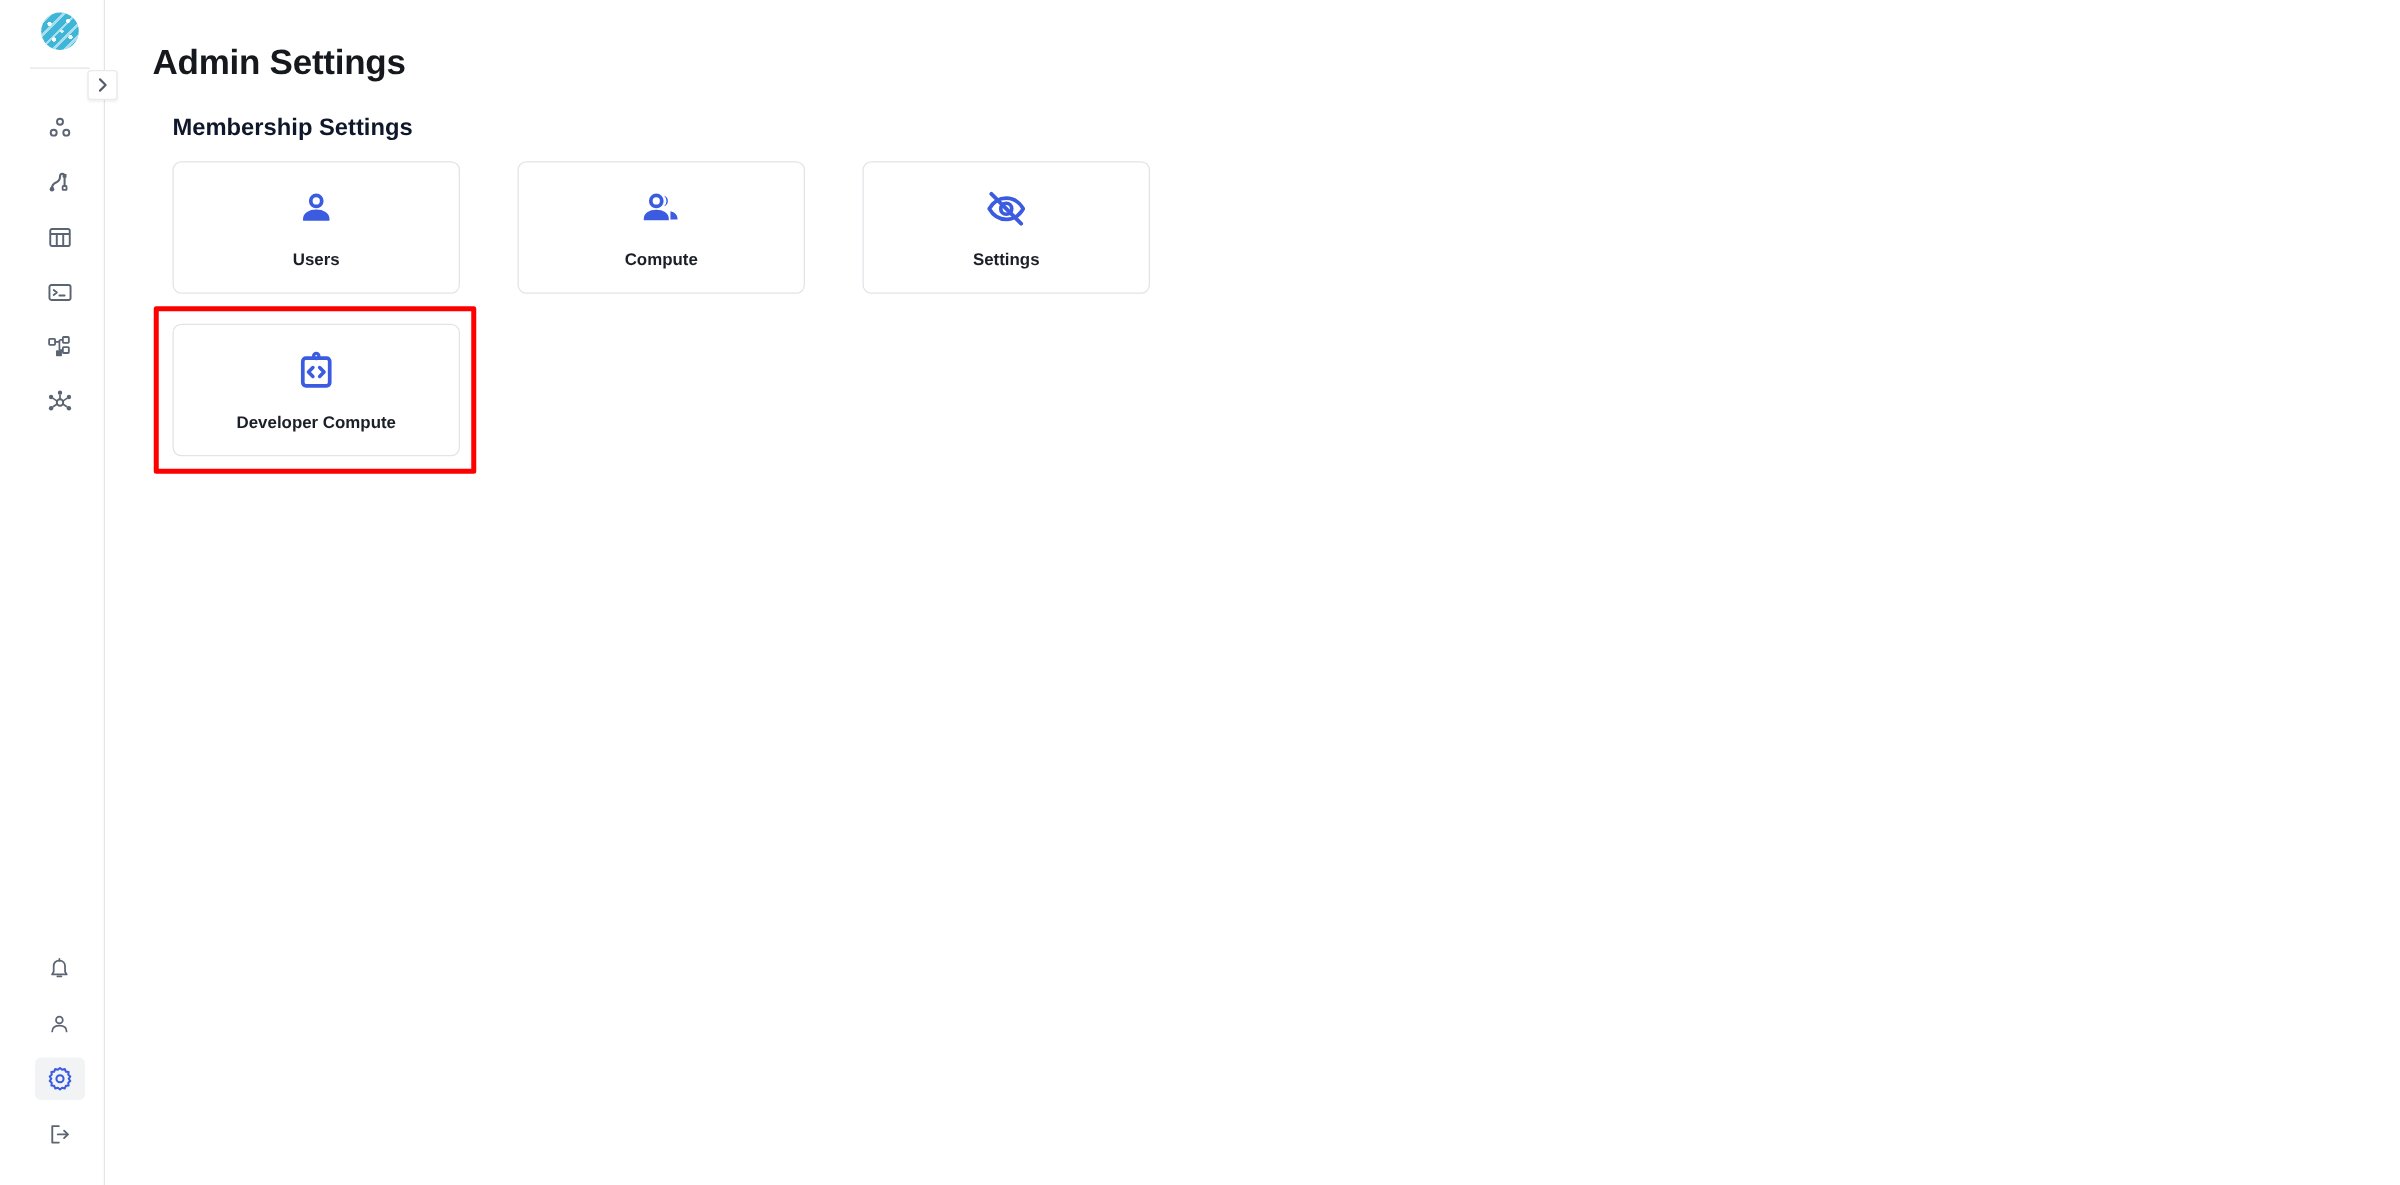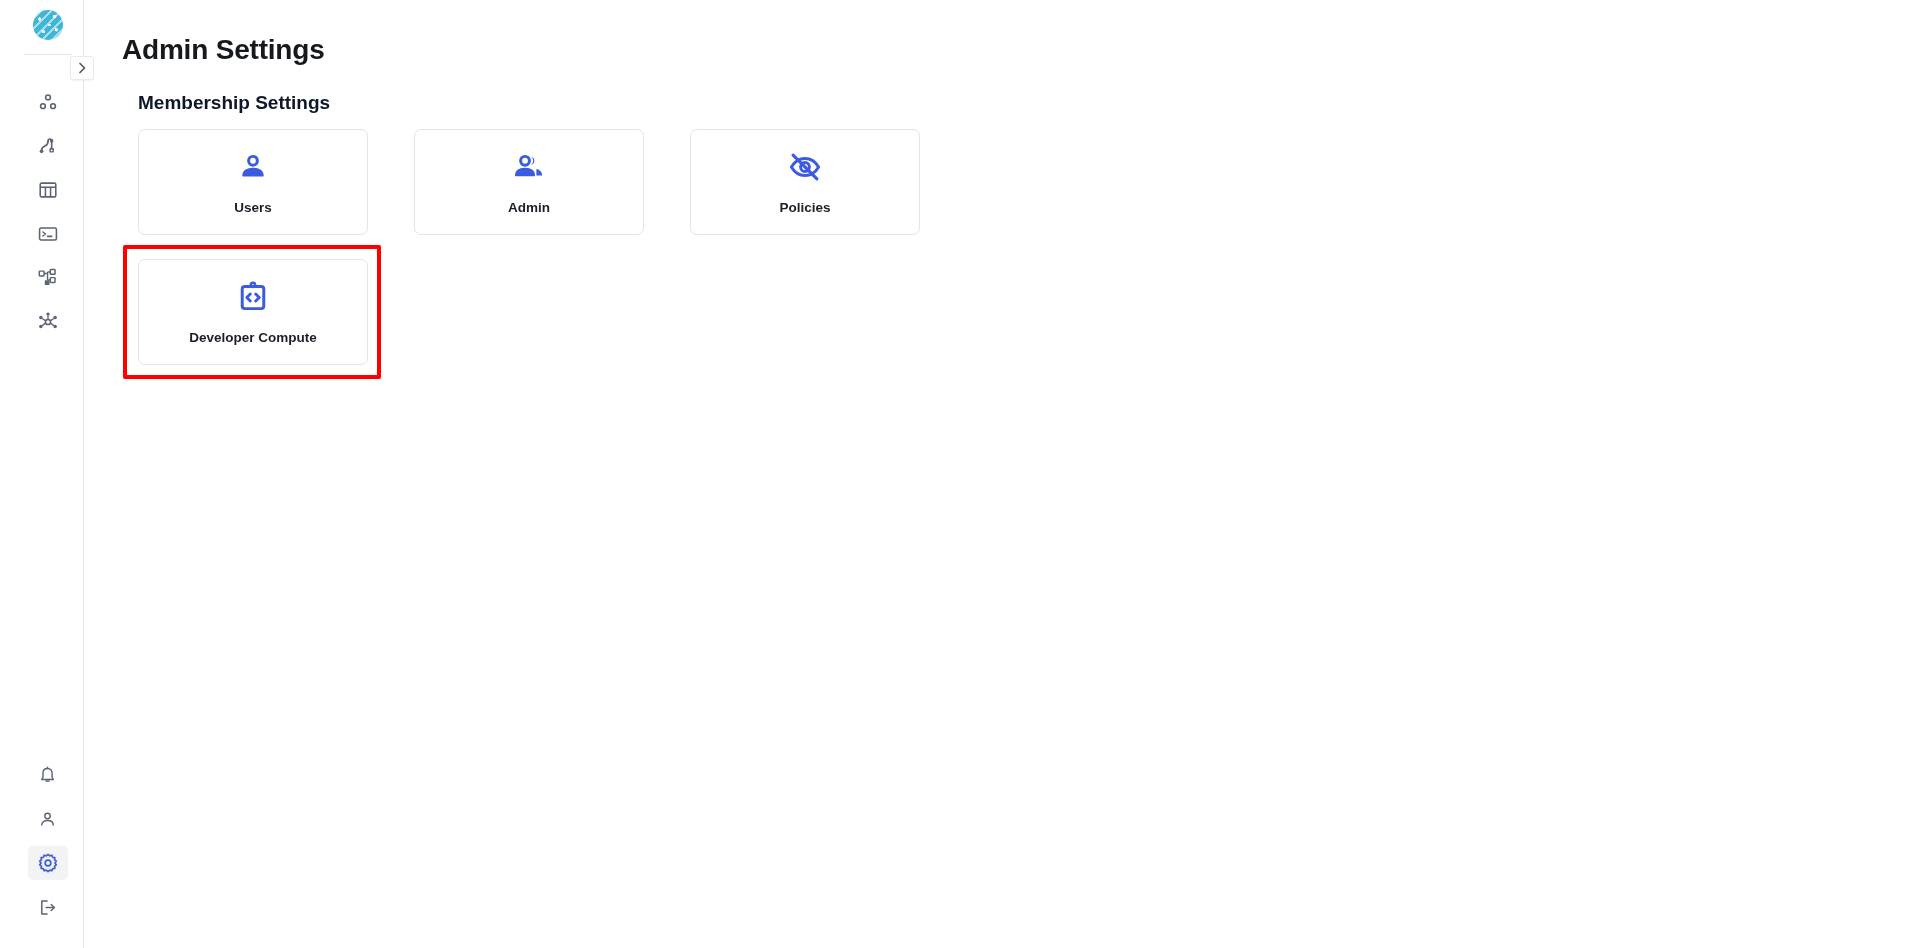--- a/index.html
+++ b/index.html
@@ -343,32 +343,32 @@
 
           <div class="card">
             <div class="card-icon">
               <svg width="34" height="34" viewBox="0 0 24 24">
                 <circle cx="9.2" cy="7.6" r="3.1" fill="none" stroke="currentColor" stroke-width="2.1"></circle>
                 <path d="M13.6 4.7 A3.1 3.1 0 0 1 13.6 10.6 A3.9 3.9 0 0 0 13.6 4.7 Z" fill="currentColor"></path>
                 <path d="M2.6 18 C2.6 14.6 5.6 13.1 9.2 13.1 C12.8 13.1 15.8 14.6 15.8 18 Z" fill="currentColor" stroke="currentColor" stroke-width="1" stroke-linejoin="round"></path>
                 <path d="M17.2 13.4 C19.6 14 21.2 15.4 21.2 18 L17.2 18 Z" fill="currentColor"></path>
               </svg>
             </div>
-            <div class="card-label">Admin</div>
+            <div class="card-label">Compute</div>
           </div>
 
           <div class="card">
             <div class="card-icon">
               <svg width="34" height="34" viewBox="0 0 24 24">
                 <path d="M2.4 12 C4.6 8.2 8 6 12 6 C16 6 19.4 8.2 21.6 12 C19.4 15.8 16 18 12 18 C8 18 4.6 15.8 2.4 12 Z" fill="none" stroke="currentColor" stroke-width="2.1" stroke-linejoin="round"></path>
                 <circle cx="12" cy="12" r="3.1" fill="none" stroke="currentColor" stroke-width="2.1"></circle>
                 <line x1="3.6" y1="3.6" x2="20.4" y2="20.4" stroke="currentColor" stroke-width="2.2" stroke-linecap="round"></line>
               </svg>
             </div>
-            <div class="card-label">Policies</div>
+            <div class="card-label">Settings</div>
           </div>
 
         </div>
       </div>
     </section>
 
     <section class="section" style="margin-top:24px;">
       <div class="section-body">
 
         <div class="highlight-box"></div>

